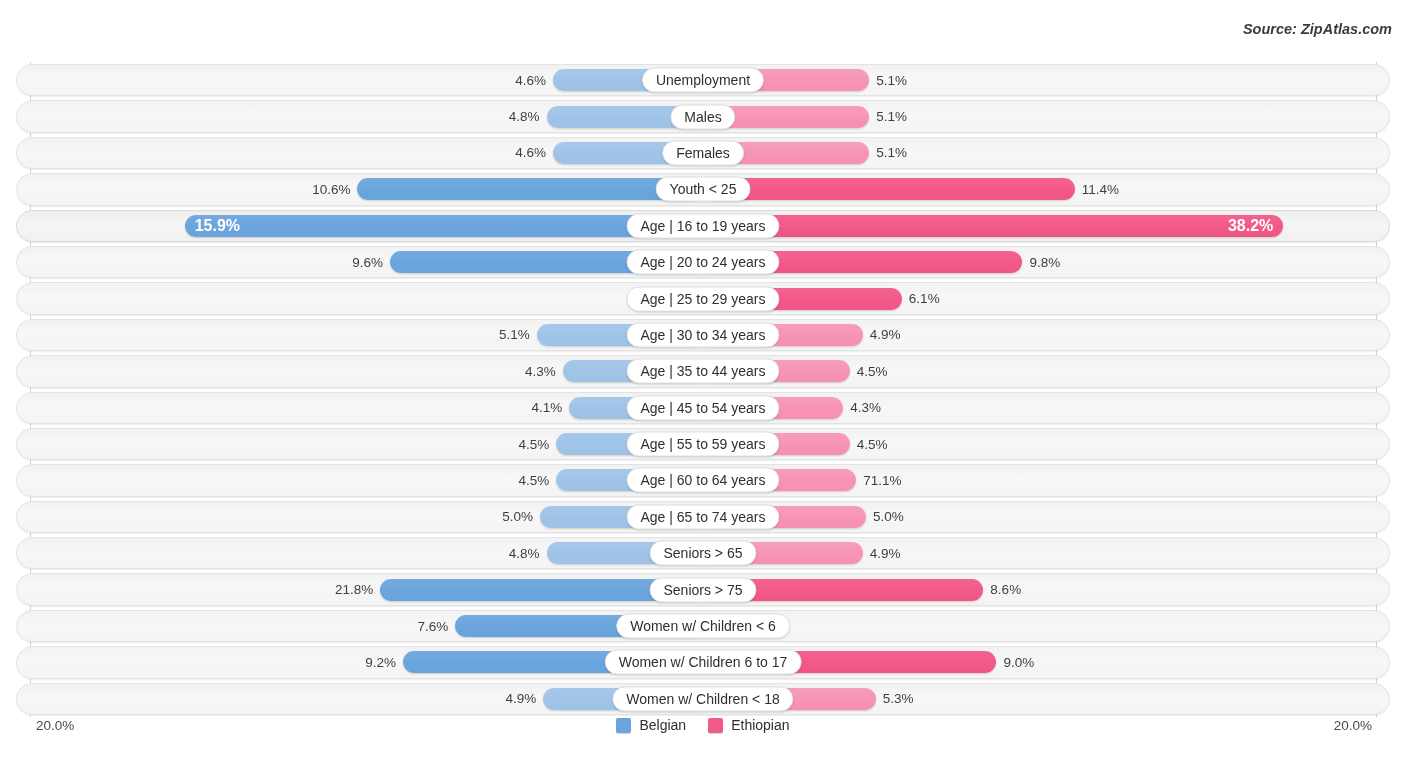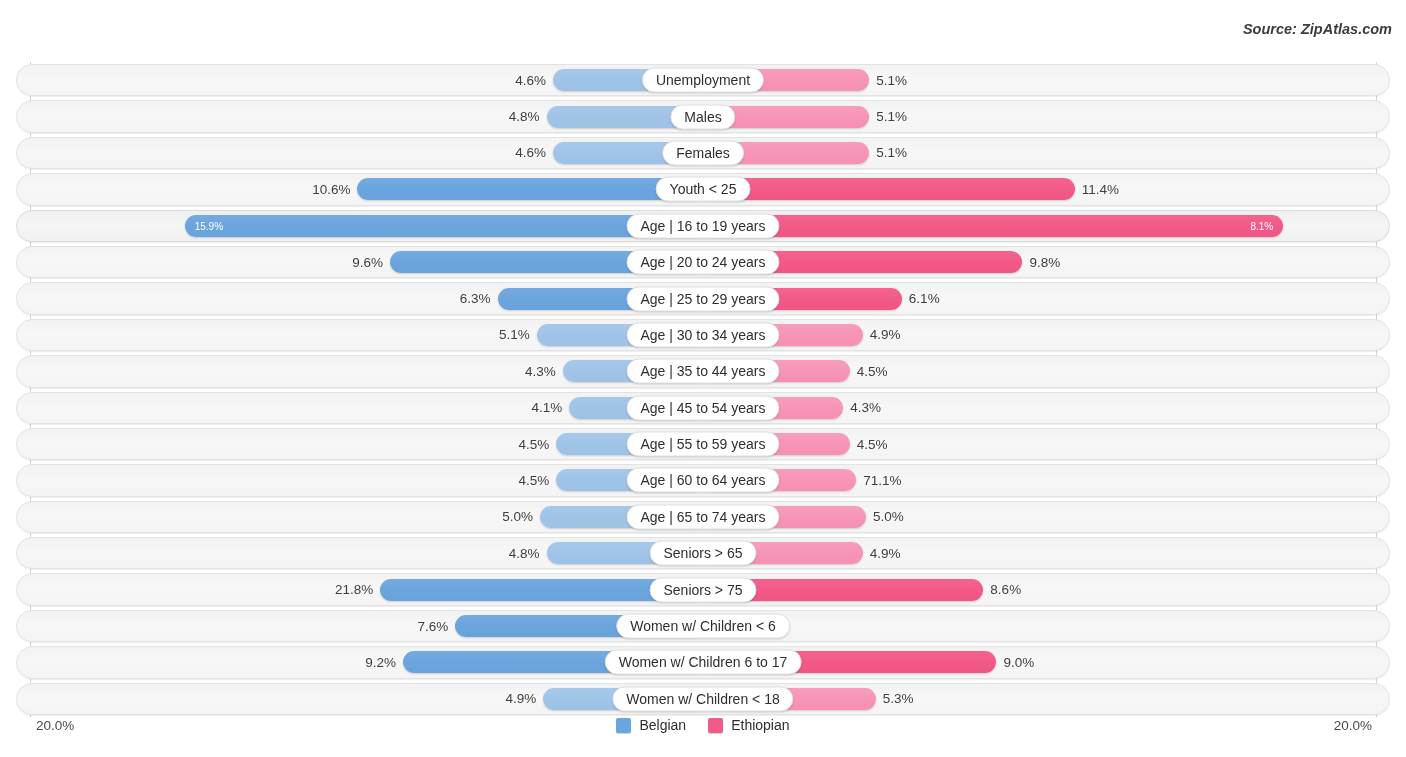--- a/index.html
+++ b/index.html
@@ -119,22 +119,22 @@
     color: #3f3f3f;
     white-space: nowrap;
   }
   .val.outside-left  { margin-right: 7px; }
   .val.outside-right { margin-left: 7px; }
   .val.inside {
     position: absolute;
     top: 50%;
     transform: translateY(-50%);
     color: #ffffff;
-    font-weight: normal;
-    font-size: 10px;
+    font-weight: bold;
+    font-size: 16px;
   }
   .val.inside.l { left: 10px; }
   .val.inside.r { right: 10px; }
 
   
   .pill {
     position: absolute;
     left: 50%;
     top: 50%;
     transform: translate(-50%,-50%);
@@ -248,43 +248,39 @@
         </div>
         <div class="row highlight">
           <div class="row-track"></div>
           <div class="half left">
             <div class="bar blue strong" style="width: 518.34px;">
               <span class="val inside l">15.9%</span>
             </div>
           </div>
           <div class="half right">
             <div class="bar pink strong" style="width: 580.28px;">
-              <span class="val inside r">8.1%</span>
+              <span class="val inside r">38.2%</span>
             </div>
           </div>
           <div class="pill">Age | 16 to 19 years</div>
         </div>
         <div class="row">
           <div class="row-track"></div>
           <div class="half left">
             <span class="val outside-left">9.6%</span>
             <div class="bar blue strong" style="width: 312.96px;"></div>
           </div>
           <div class="half right">
             <div class="bar pink strong" style="width: 319.48px;"></div>
             <span class="val outside-right">9.8%</span>
           </div>
           <div class="pill">Age | 20 to 24 years</div>
         </div>
         <div class="row">
           <div class="row-track"></div>
-          <div class="half left">
-            <span class="val outside-left">6.3%</span>
-            <div class="bar blue strong" style="width: 205.38px;"></div>
-          </div>
           <div class="half right">
             <div class="bar pink strong" style="width: 198.86px;"></div>
             <span class="val outside-right">6.1%</span>
           </div>
           <div class="pill">Age | 25 to 29 years</div>
         </div>
         <div class="row">
           <div class="row-track"></div>
           <div class="half left">
             <span class="val outside-left">5.1%</span>

